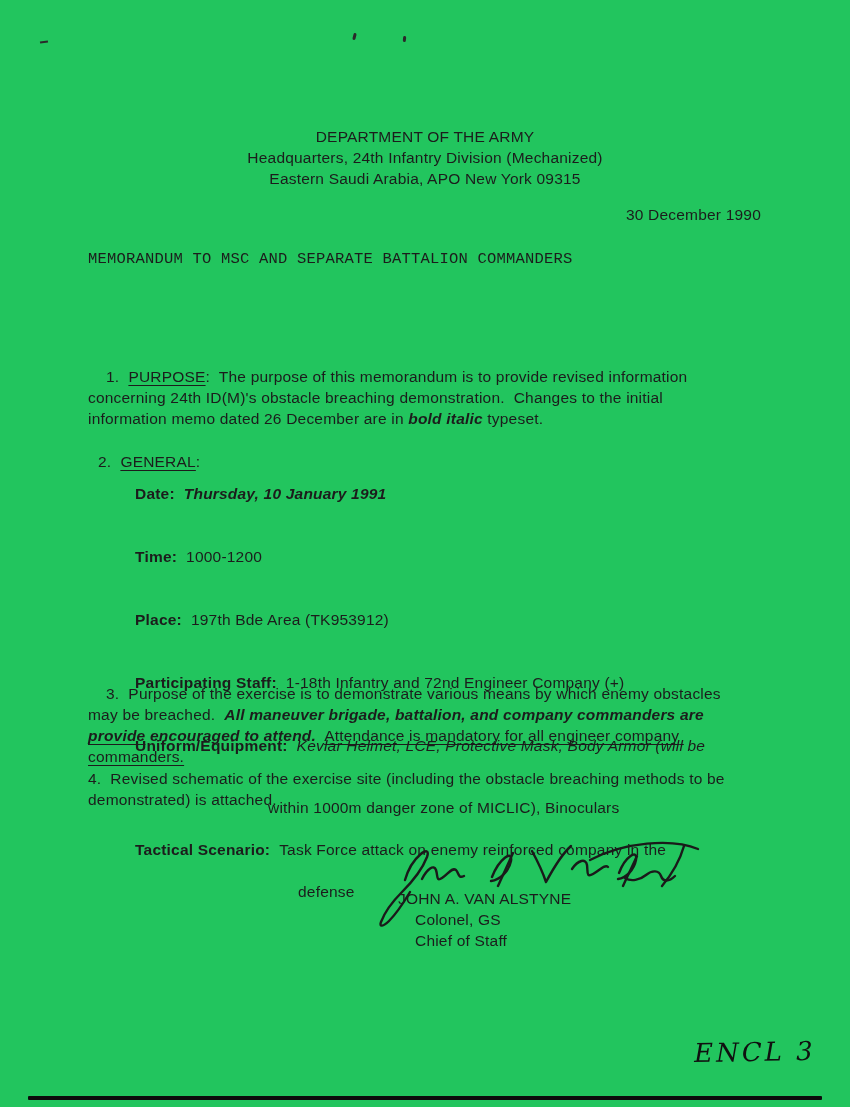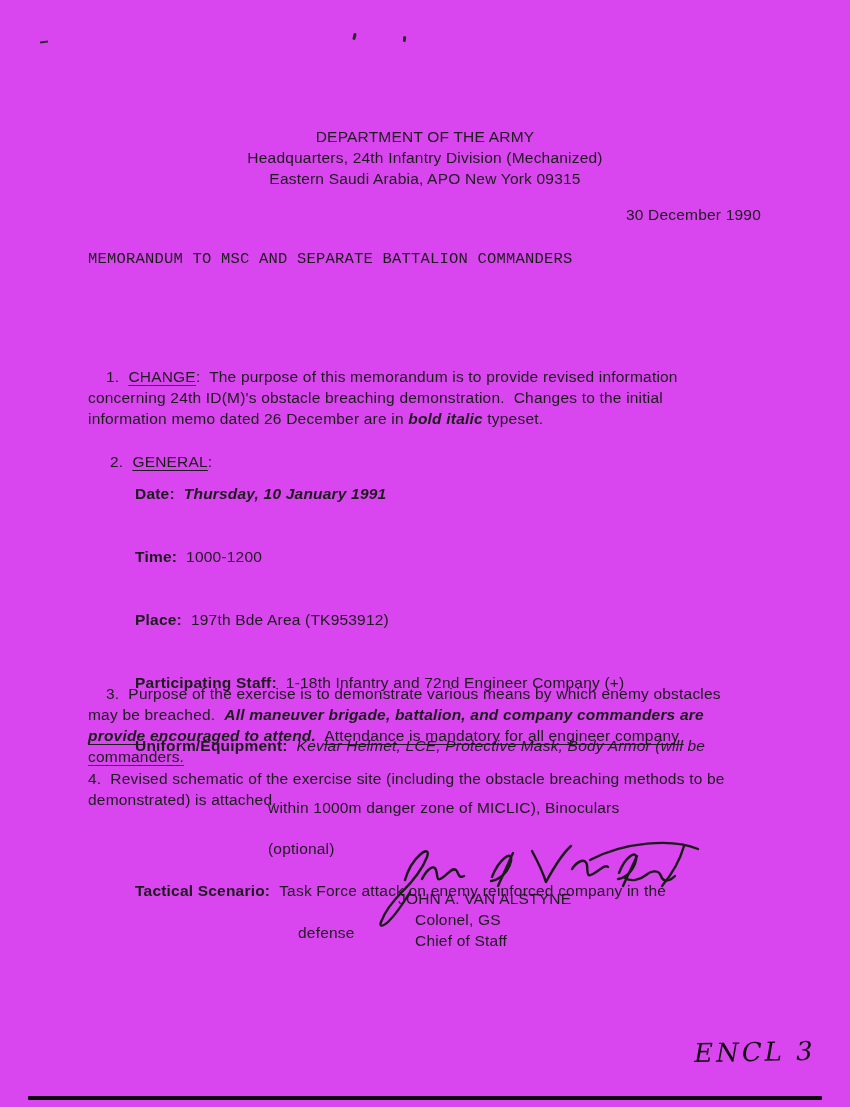--- a/index.html
+++ b/index.html
@@ -1,20 +1,20 @@
 <!DOCTYPE html>
 <html><head>
 <meta charset="utf-8">
 <style>
   * { margin: 0; padding: 0; box-sizing: border-box; }
   html, body { width: 850px; height: 1107px; background: #ffffff; }
   .page {
     position: relative;
     width: 850px; height: 1107px;
-    background: #d946ef;
+    background: #22c55e;
     color: #1c1c1c;
     font-family: "Liberation Sans", sans-serif;
     font-size: 15.5px;
     letter-spacing: 0.2px;
     line-height: 21px;
     overflow: hidden;
   }
   .abs { position: absolute; }
   .center { width: 100%; text-align: center; }
   .pre { white-space: pre-wrap; }
@@ -53,45 +53,44 @@
     <div>Headquarters, 24th Infantry Division (Mechanized)</div>
     <div>Eastern Saudi Arabia, APO New York 09315</div>
   </header>
 
   <div class="abs" style="top:204px; right:89px;">30 December 1990</div>
 
   <div class="abs pre" style="top:249px; left:88px;font-family:Liberation Mono, monospace;">MEMORANDUM TO MSC AND SEPARATE BATTALION COMMANDERS</div>
 
 
   <p class="abs para" style="top:345px; left:88px;">
-    <span>1.  </span><span class="u">CHANGE</span><span>:  The purpose of this memorandum is to provide revised information concerning 24th ID(M)'s obstacle breaching demonstration.  Changes to the initial information memo dated 26 December are in </span><span class="bi">bold italic</span><span> typeset.</span>
+    <span>1.  </span><span class="u">PURPOSE</span><span>:  The purpose of this memorandum is to provide revised information concerning 24th ID(M)'s obstacle breaching demonstration.  Changes to the initial information memo dated 26 December are in </span><span class="bi">bold italic</span><span> typeset.</span>
   </p>
 
-  <p class="abs pre" style="top:430px; left:92px;">
+  <p class="abs pre" style="top:430px; left:80px;">
     <span>2.  </span><span class="u">GENERAL</span><span>:</span>
   </p>
 
   <div class="abs" style="top:462px; left:108px;">
     <div class="gen-line">
       <span class="lbl">Date:</span><span class="bi">Thursday, 10 January 1991</span>
     </div>
     <div class="gen-line">
       <span class="lbl">Time:</span><span>1000-1200</span>
     </div>
     <div class="gen-line">
       <span class="lbl">Place:</span><span>197th Bde Area (TK953912)</span>
     </div>
     <div class="gen-line">
       <span class="lbl">Participating Staff:</span><span>1-18th Infantry and 72nd Engineer Company (+)</span>
     </div>
     <div class="gen-line">
       <span class="lbl">Uniform/Equipment:</span><span class="i">Kevlar Helmet, LCE, Protective Mask, Body Armor (will be</span>
     </div>
     <div class="gen-line indent1">within 1000m danger zone of MICLIC), Binoculars</div>
-    <div class="gen-line indent1">(optional)</div>
     <div class="gen-line">
       <span class="lbl">Tactical Scenario:</span><span>Task Force attack on enemy reinforced company in the</span>
     </div>
     <div class="gen-line indent2">defense</div>
   </div>
 
   <p class="abs para" style="top:662px; left:88px;">
     <span>3.  Purpose of the exercise is to demonstrate various means by which enemy obstacles may be breached.  </span><span class="bi">All maneuver brigade, battalion, and company commanders are </span><span class="bi u">provide</span><span class="bi"> encouraged to attend.</span><span>  </span><span class="u">Attendance is mandatory for all engineer company commanders.</span>
   </p>
 

